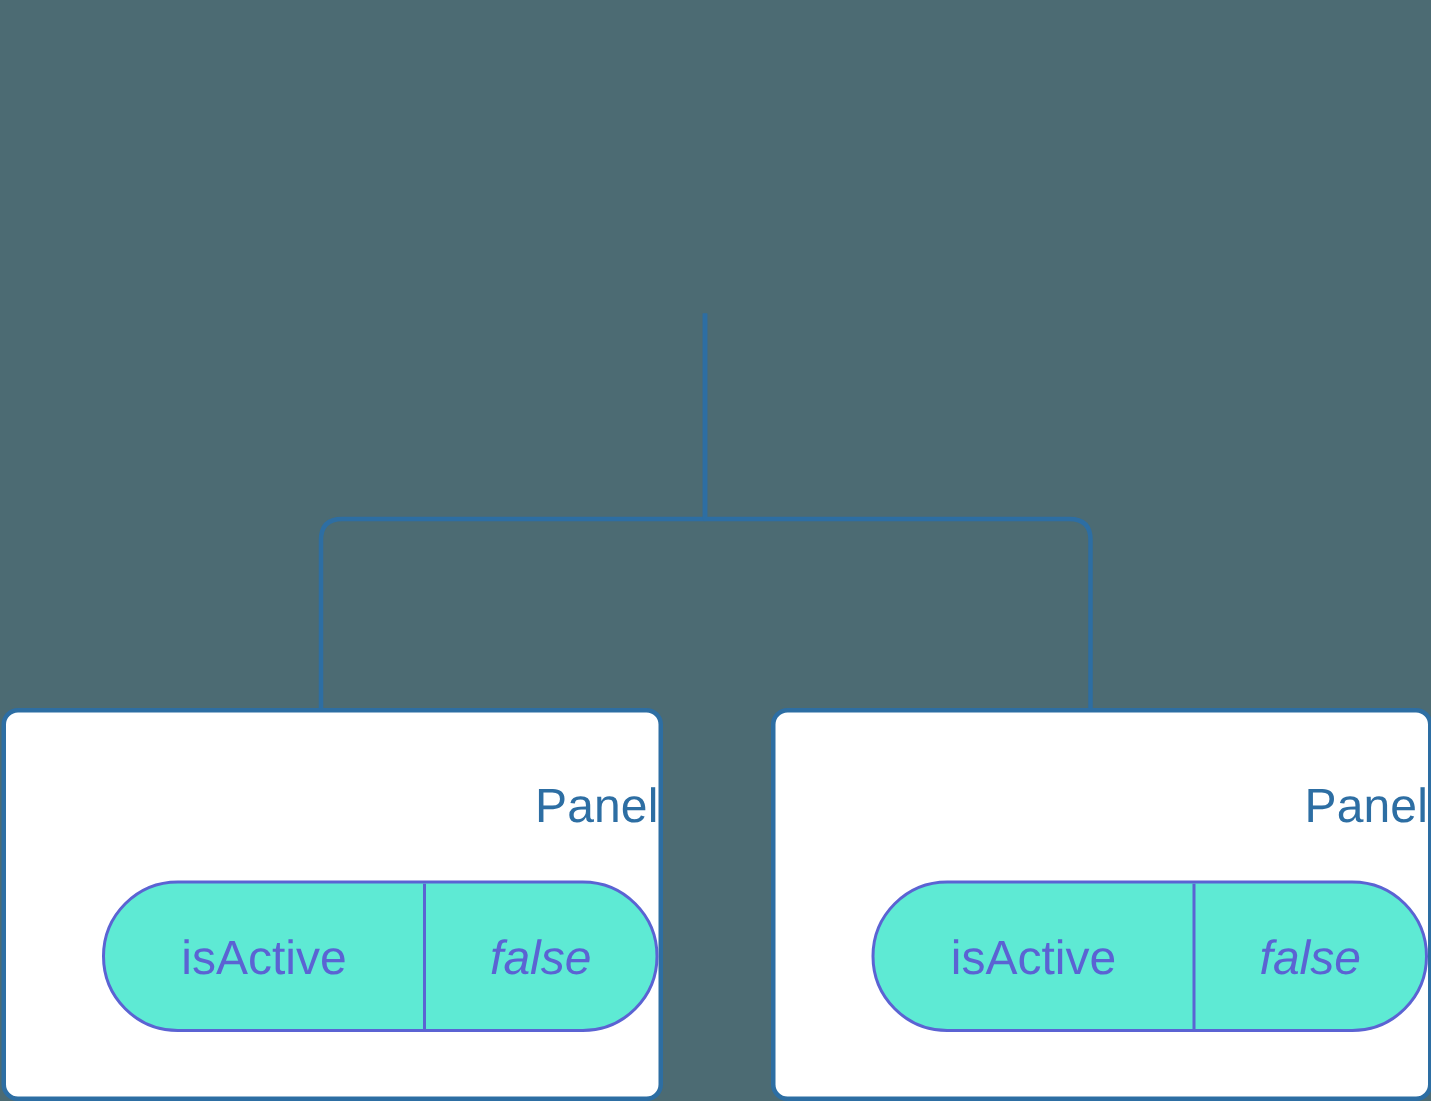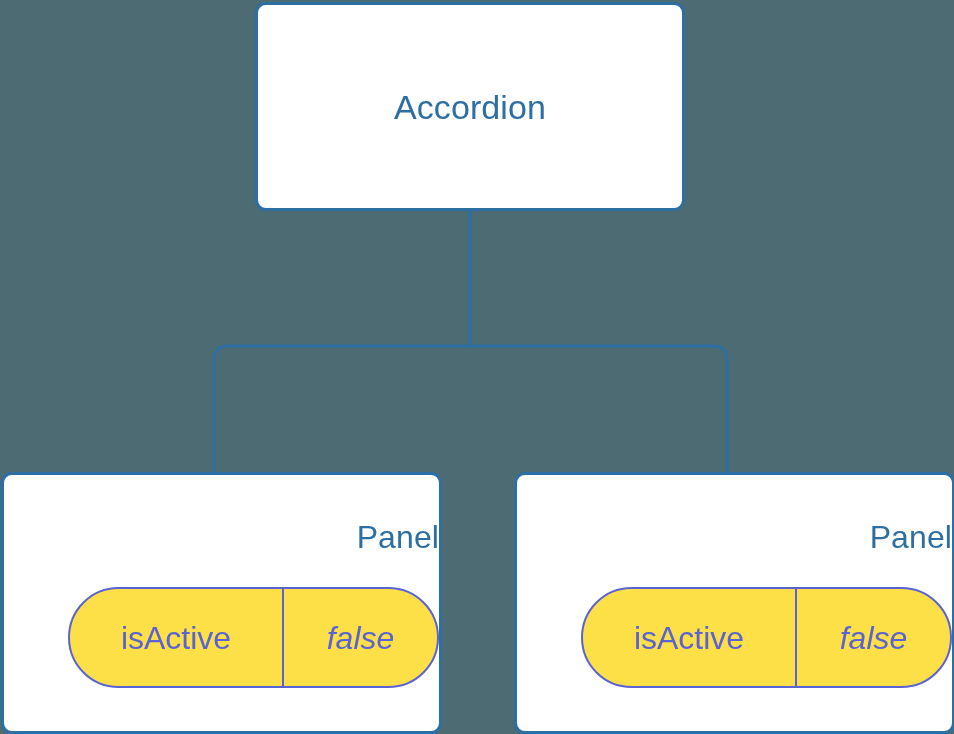--- a/index.html
+++ b/index.html
@@ -69,21 +69,21 @@
   }
 
   
   .pill {
     margin-top: 34px;
     display: flex;
     align-items: stretch;
     height: 101px;
     border: 2px solid #5b63d3;
     border-radius: 52px;
-    background: #fde047;
+    background: #5eead4;
     box-sizing: border-box;
     overflow: hidden;
   }
   .pill-key,
   .pill-val {
     display: flex;
     align-items: center;
     justify-content: center;
     color: #5b63d3;
     font-size: 32px;
@@ -103,23 +103,20 @@
 </head>
 <body>
 
 <div id="canvas">
 
   <svg id="edges" viewBox="0 0 954 734" width="954" height="734" xmlns="http://www.w3.org/2000/svg">
     <path d="M 470 209 L 470 346 L 228 346 Q 214 346 214 360 L 214 474" fill="none" stroke="#2d6ea3" stroke-width="3" stroke-linecap="butt" stroke-linejoin="round"></path>
     <path d="M 470 209 L 470 346 L 713 346 Q 727 346 727 360 L 727 474" fill="none" stroke="#2d6ea3" stroke-width="3" stroke-linecap="butt" stroke-linejoin="round"></path>
   </svg>
 
-  <div class="node node-accordion">
-    <span class="node-title">Accordion</span>
-  </div>
 
   <div class="node node-panel node-panel-left">
     <span class="node-title">Panel</span>
     <div class="pill">
       <span class="pill-key">isActive</span>
       <span class="pill-val">false</span>
     </div>
   </div>
 
   <div class="node node-panel node-panel-right">

